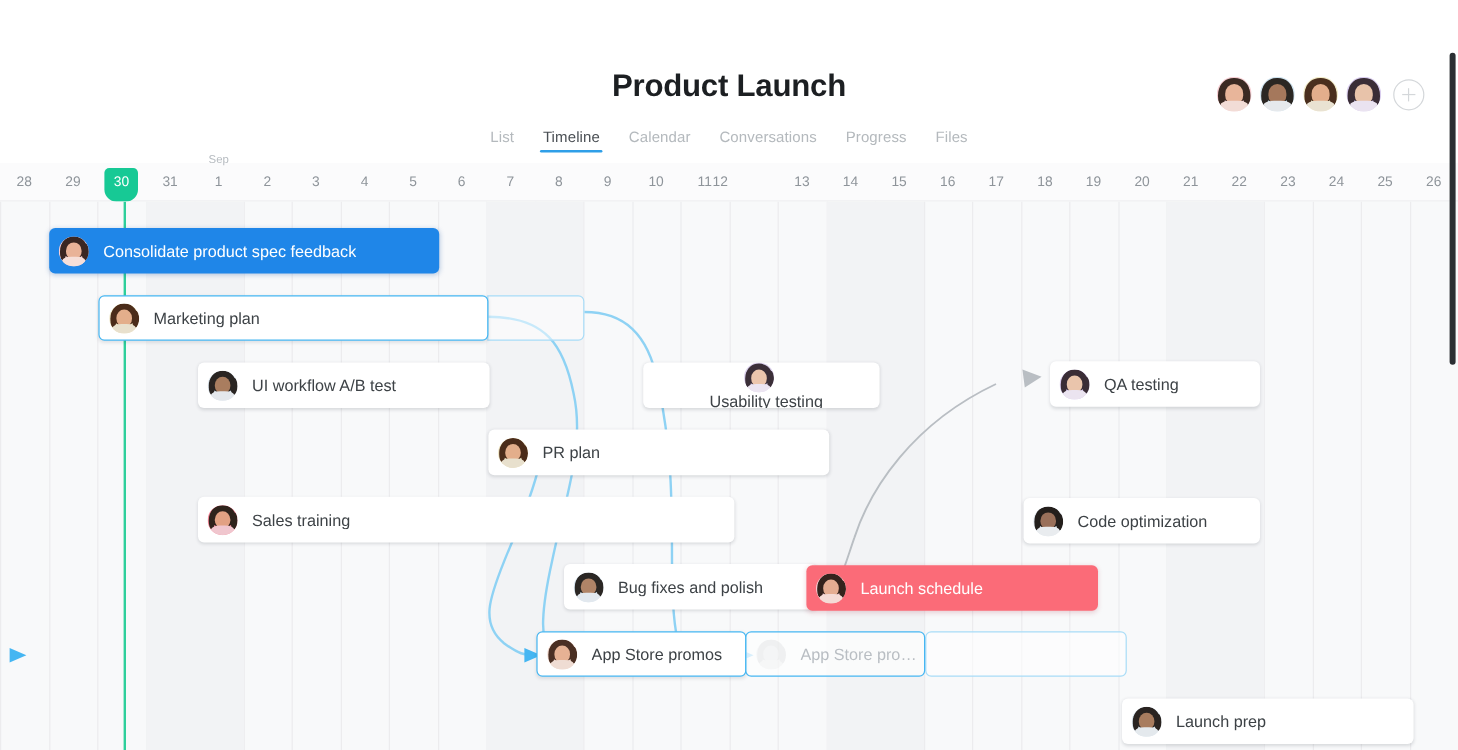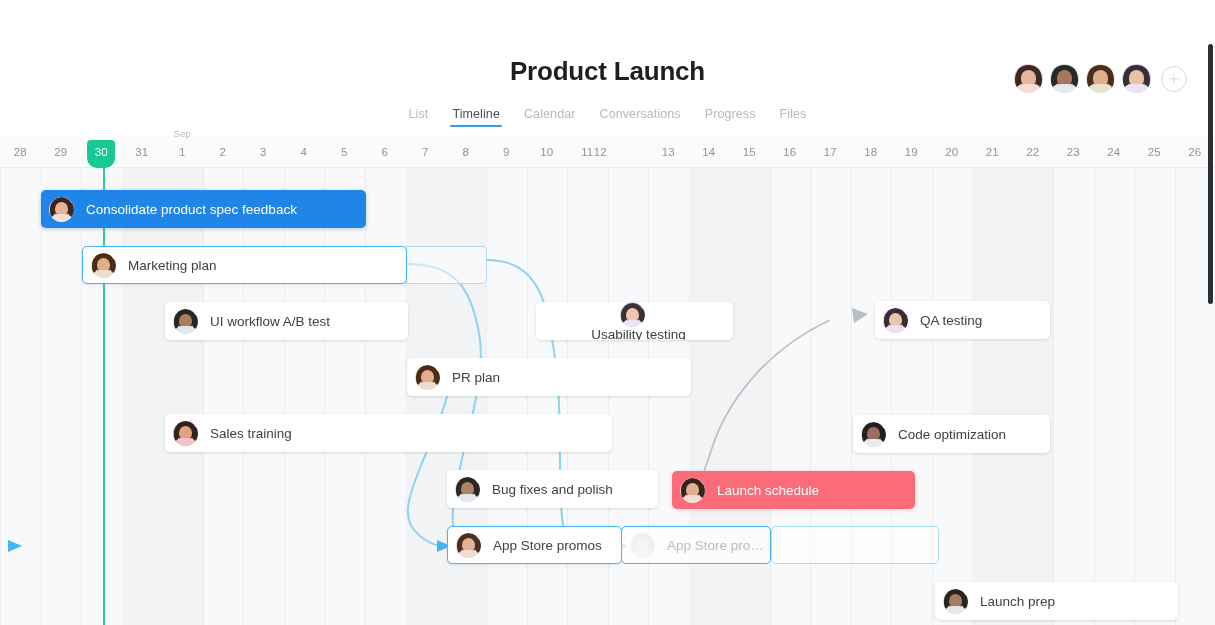--- a/index.html
+++ b/index.html
@@ -401,21 +401,21 @@
             <div class="face" style="background:#e3e9ef">
               <div class="hair" style="background:#241f1c"></div>
               <div class="hair2" style="background:#241f1c"></div>
               <div class="hair3" style="background:#241f1c"></div>
               <div class="skin" style="background:#9a705a"></div>
               <div class="body" style="background:#e9ecef"></div>
             </div>
           </span>
           <span class="label">Code optimization</span>
         </div>
-        <div class="bar" style="left: 447px; top: 302px; width: 211px;">
+        <div class="bar" style="left: 470px; top: 302px; width: 211px;">
           <span class="avatar">
             <div class="face" style="background:#d9e6f0">
               <div class="hair" style="background:#2b2724"></div>
               <div class="hair2" style="background:#2b2724"></div>
               <div class="hair3" style="background:#2b2724"></div>
               <div class="skin" style="background:#b08467"></div>
               <div class="body" style="background:#e2e8ee"></div>
             </div>
           </span>
           <span class="label">Bug fixes and polish</span>

